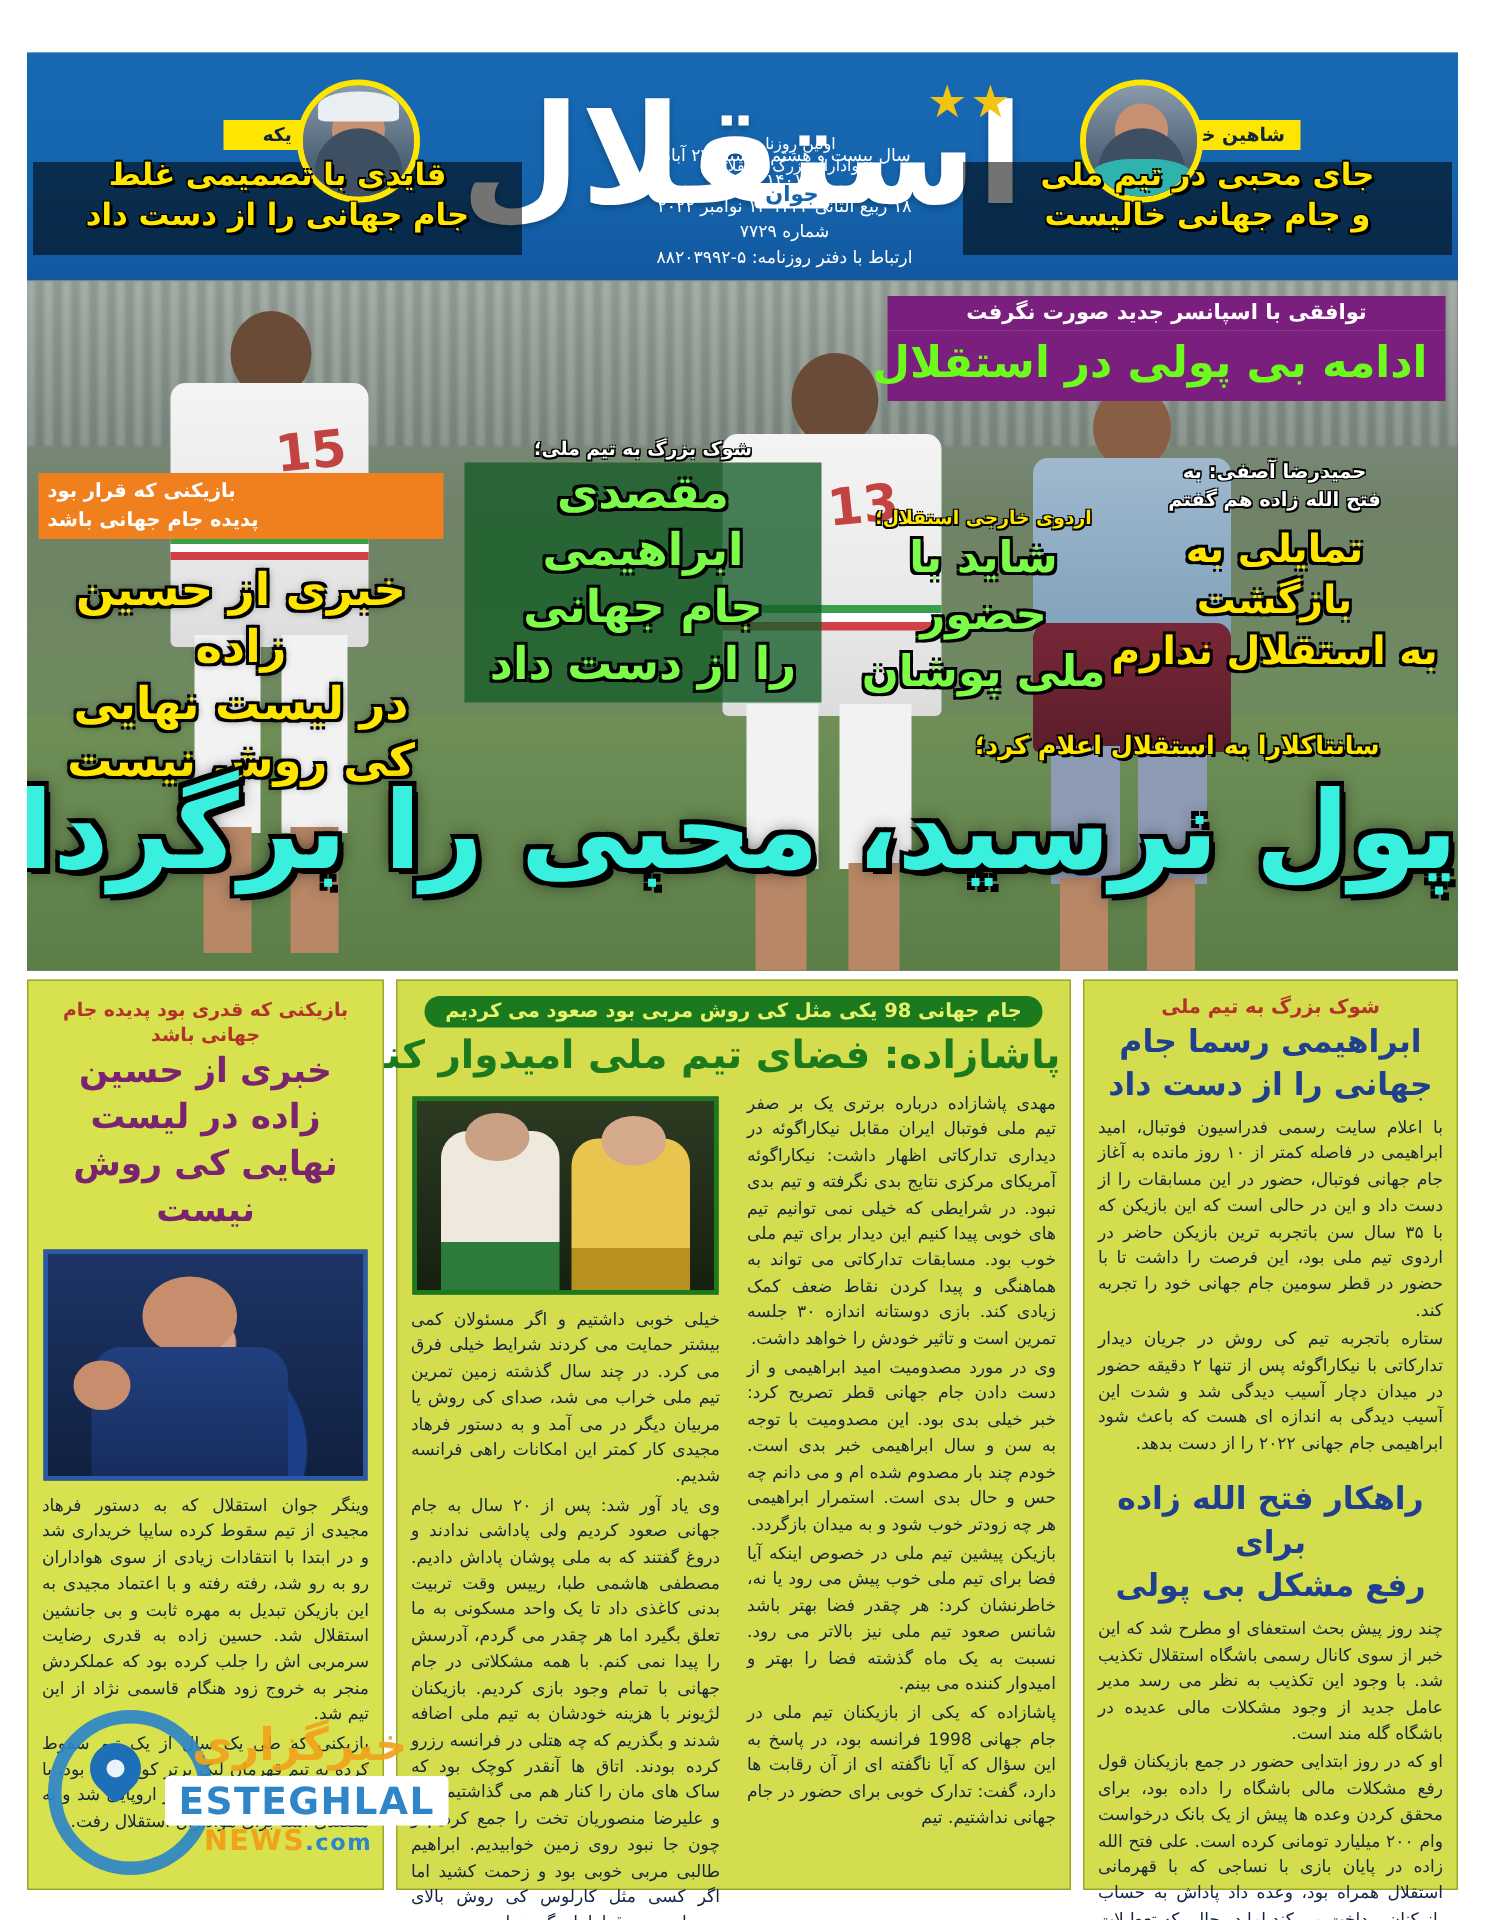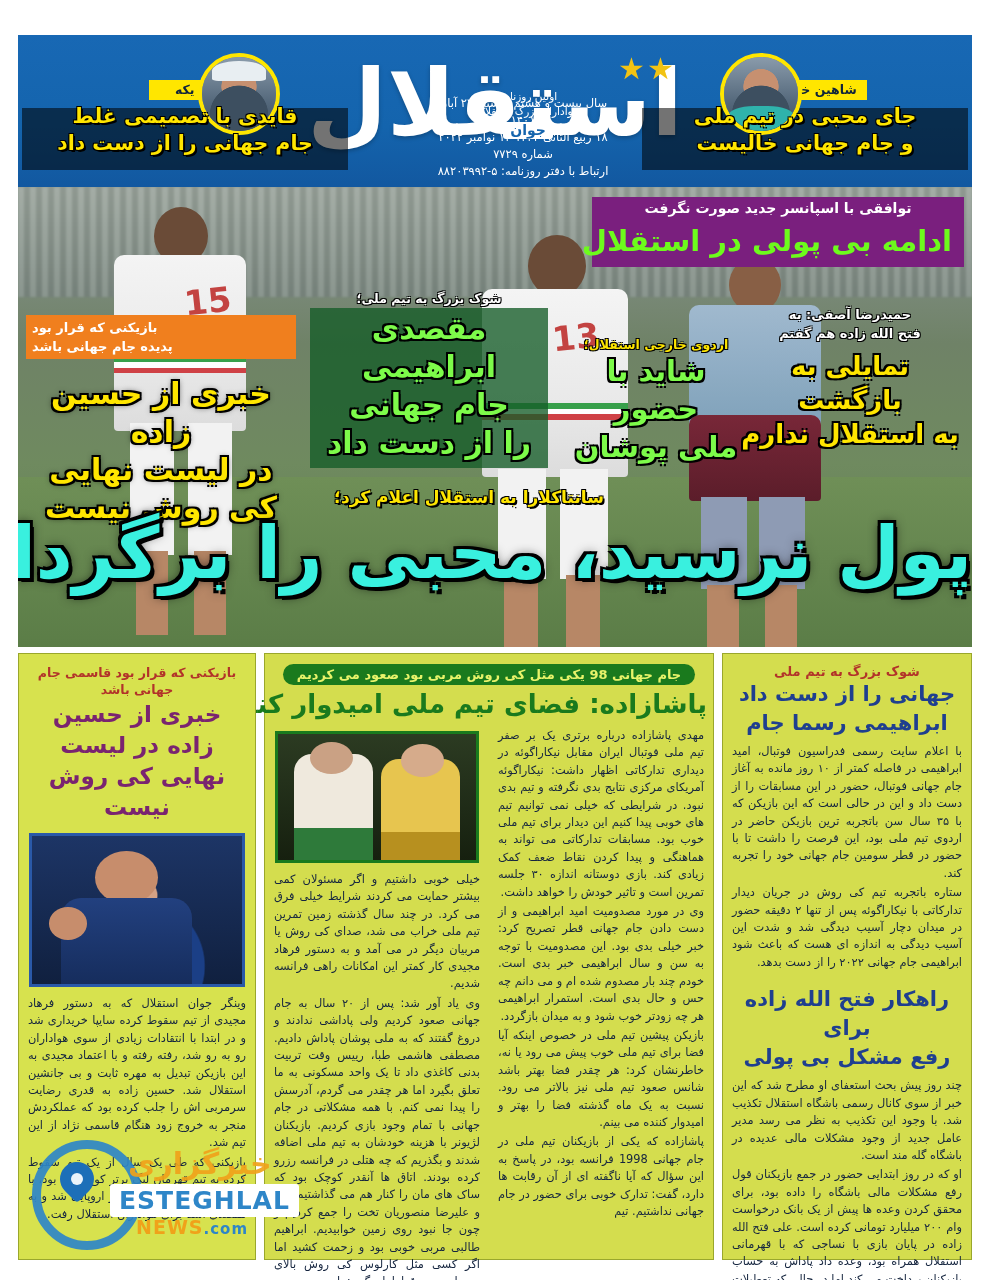--- a/index.html
+++ b/index.html
@@ -343,20 +343,21 @@
     text-shadow: 2px 2px 0 #000,-2px 2px 0 #000,2px -2px 0 #000,-2px -2px 0 #000;
   }
 
   .lead-block {
     position:absolute; left:0; right:0; top: 300px; z-index: 8; text-align:center;
   }
   .lead-kicker{
     color:#ffe600;
     font-size:17px; font-weight:bold;
     margin-right: 26px;
+    text-align:right;
     padding-right: 26px;
     text-shadow: 2px 2px 0 #000,-1px 1px 0 #000,1px -1px 0 #000,-1px -1px 0 #000;
   }
   .lead-title{
     color:#39f0df;
     font-size:72px; font-weight:bold; line-height:92px;
     white-space:nowrap;
     text-shadow: 4px 4px 0 #000, -3px 3px 0 #000, 3px -3px 0 #000, -3px -3px 0 #000, 0 0 12px rgba(0,0,0,.85);
   }
 
@@ -648,22 +649,22 @@
       <div class="lead-title">پول نرسید، محبی را برگردانید!</div>
     </div>
   </div>
 
   <div class="cols">
 
     <div class="col col-right">
       <div>
         <div class="sec-kicker-blue-k">شوک بزرگ به تیم ملی</div>
         <div class="sec-title-blue">
+          <div>ابراهیمی رسما جام</div>
           <div>جهانی را از دست داد</div>
-          <div>ابراهیمی رسما جام</div>
         </div>
         <div class="body-text">
           <p>با اعلام سایت رسمی فدراسیون فوتبال، امید ابراهیمی در فاصله کمتر از ۱۰ روز مانده به آغاز جام جهانی فوتبال، حضور در این مسابقات را از دست داد و این در حالی است که این بازیکن که با ۳۵ سال سن باتجربه ترین بازیکن حاضر در اردوی تیم ملی بود، این فرصت را داشت تا با حضور در قطر سومین جام جهانی خود را تجربه کند.</p>
           <p>ستاره باتجربه تیم کی روش در جریان دیدار تدارکاتی با نیکاراگوئه پس از تنها ۲ دقیقه حضور در میدان دچار آسیب دیدگی شد و شدت این آسیب دیدگی به اندازه ای هست که باعث شود ابراهیمی جام جهانی ۲۰۲۲ را از دست بدهد.</p>
         </div>
       </div>
 
       <div>
         <div class="sec-title-blue" style="padding-top:4px;">
           <div>راهکار فتح الله زاده برای</div>
@@ -699,21 +700,21 @@
           </div>
           <div class="body-text">
             <p>خیلی خوبی داشتیم و اگر مسئولان کمی بیشتر حمایت می کردند شرایط خیلی فرق می کرد. در چند سال گذشته زمین تمرین تیم ملی خراب می شد، صدای کی روش یا مربیان دیگر در می آمد و به دستور فرهاد مجیدی کار کمتر این امکانات راهی فرانسه شدیم.</p>
             <p>وی یاد آور شد: پس از ۲۰ سال به جام جهانی صعود کردیم ولی پاداشی ندادند و دروغ گفتند که به ملی پوشان پاداش دادیم. مصطفی هاشمی طبا، رییس وقت تربیت بدنی کاغذی داد تا یک واحد مسکونی به ما تعلق بگیرد اما هر چقدر می گردم، آدرسش را پیدا نمی کنم. با همه مشکلاتی در جام جهانی با تمام وجود بازی کردیم. بازیکنان لژیونر با هزینه خودشان به تیم ملی اضافه شدند و بگذریم که چه هتلی در فرانسه رزرو کرده بودند. اتاق ها آنقدر کوچک بود که ساک های مان را کنار هم می گذاشتیم. من و علیرضا منصوریان تخت را جمع کردیم و چون جا نبود روی زمین خوابیدیم. ابراهیم طالبی مربی خوبی بود و زحمت کشید اما اگر کسی مثل کارلوس کی روش بالای سرمان بود، قطعا از گروهمان صعود می کردیم.</p>
           </div>
         </div>
       </div>
     </div>
 
     <div class="col col-left">
-      <div class="sec-kicker-plain">بازیکنی که قرار بود قاسمی جام جهانی باشد</div>
+      <div class="sec-kicker-plain">بازیکنی که قدری بود پدیده جام جهانی باشد</div>
       <div class="sec-title-purple">
         <div>خبری از حسین زاده در لیست</div>
         <div>نهایی کی روش نیست</div>
       </div>
       <div class="photo-frame blue" style="height:148px;">
         <div class="ph-bg-b"></div>
         <div class="ph-player" style="left:30%; top:10%; width:30%; height:36%; border-radius:50%; background:#c78d6c;"></div>
         <div class="ph-player" style="left:14%; top:42%; width:62%; height:58%; border-radius:20px 20px 0 0; background:linear-gradient(180deg,#22407f,#162d5d);"></div>
         <div class="ph-player" style="left:8%; top:48%; width:18%; height:22%; border-radius:50%; background:#c78d6c;"></div>
       </div>

